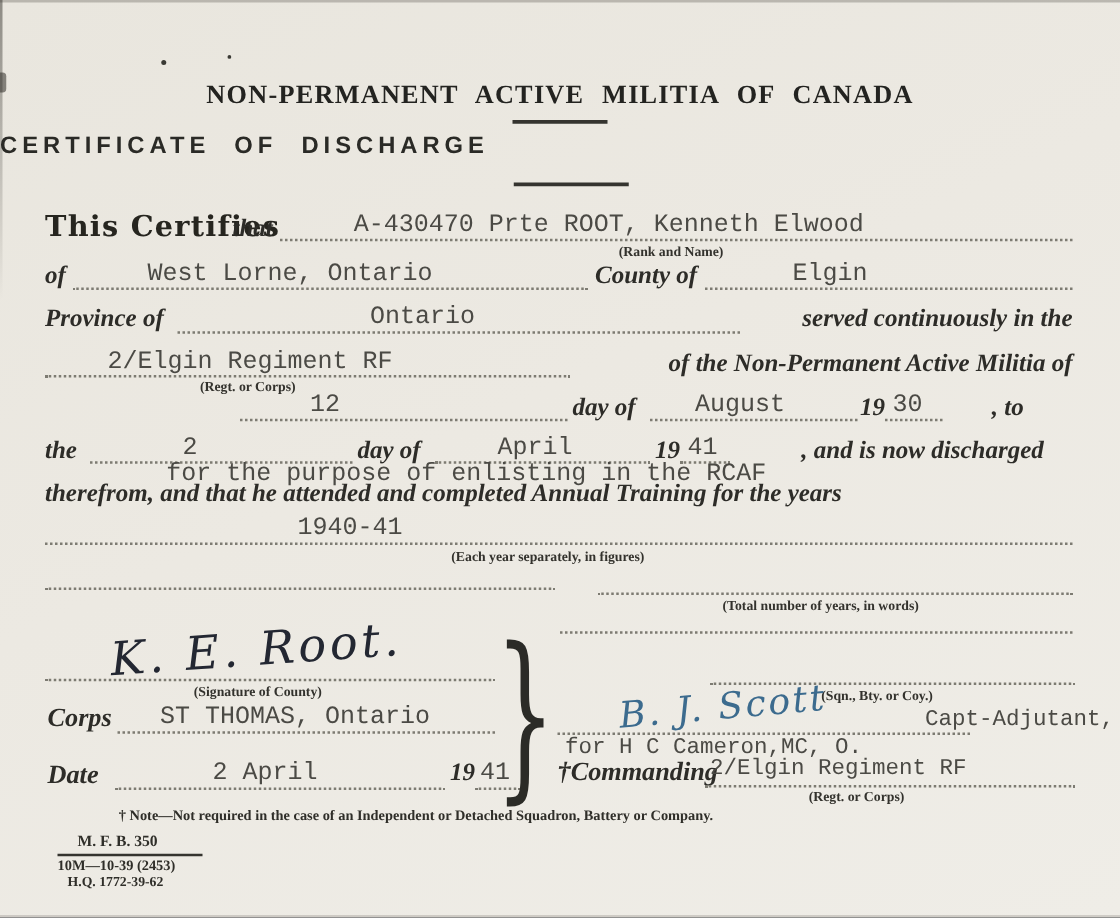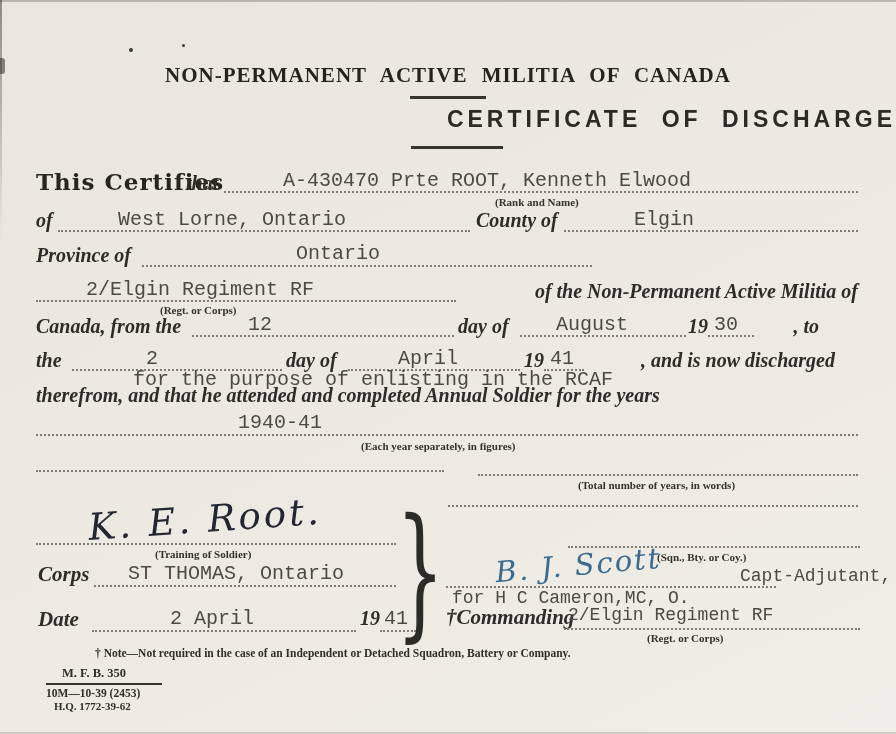--- a/index.html
+++ b/index.html
@@ -20,22 +20,22 @@
       color:#4b4a45;letter-spacing:0;}
   .tw-sm{font-size:18px;text-align:right;}
   
   .cap{font-family:"Liberation Serif",serif;font-weight:bold;font-size:11px;
        color:#33322d;}
   
   .leader{position:absolute;height:0;border-bottom:2px dotted #7d7b72;}
   .rule{position:absolute;background:#35342f;}
   .title1{left:0;right:0;text-align:center;font-family:"Liberation Serif",serif;
           font-weight:bold;font-size:21px;letter-spacing:1px;word-spacing:8px;color:#232320;}
-  .title2{left:0;right:0;text-align:right;font-family:"Liberation Sans",sans-serif;
-          font-weight:bold;font-size:23px;letter-spacing:4px;word-spacing:10px;color:#2a2a26;}
+  .title2{left:0;right:0;text-align:left;font-family:"Liberation Sans",sans-serif;
+          font-weight:bold;font-size:19px;letter-spacing:4px;word-spacing:10px;color:#2a2a26;}
   .sig{font-family:"DejaVu Serif",serif;font-style:italic;color:#232732;}
   .sig-soldier{font-size:37px;letter-spacing:3px;transform:rotate(-4deg);}
   .sig-officer{font-size:29px;letter-spacing:2px;color:#3c6b8e;transform:rotate(-5deg);}
   .brace{font-family:"DejaVu Serif",serif;font-size:138px;font-weight:400;color:#2b2b27;
          line-height:160px;transform:scaleX(.55) scaleY(1.05);transform-origin:left top;}
   .note{font-family:"Liberation Serif",serif;font-weight:bold;font-size:11.5px;color:#2f2e29;}
   .formcode{font-family:"Liberation Serif",serif;font-weight:bold;font-size:12px;color:#2f2e29;}
   .dot{position:absolute;border-radius:50%;background:#3a3a34;}
   .edge-top{left:0;top:0;width:896px;height:2px;background:rgba(60,58,50,.28);}
   .edge-left{left:0;top:0;width:2px;height:240px;
@@ -69,27 +69,27 @@
   <div class="abs it" style="left:36px;top:209px">of</div>
   <div class="leader" style="left:58px;top:230px;width:412px"></div>
   <div class="abs tw" style="left:118px;top:208px">West Lorne, Ontario</div>
   <div class="abs it" style="left:476px;top:209px">County of</div>
   <div class="leader" style="left:564px;top:230px;width:294px"></div>
   <div class="abs tw" style="left:634px;top:208px">Elgin</div>
 
   <div class="abs it" style="left:36px;top:244px">Province of</div>
   <div class="leader" style="left:142px;top:265px;width:450px"></div>
   <div class="abs tw" style="left:296px;top:242px">Ontario</div>
+  <div class="abs it" style="right:38px;top:244px">served continuously in the</div>
 
   <div class="leader" style="left:36px;top:300px;width:420px"></div>
   <div class="abs tw" style="left:86px;top:278px">2/Elgin Regiment RF</div>
   <div class="abs it" style="right:38px;top:280px">of the Non-Permanent Active Militia of</div>
   <div class="abs cap" style="left:160px;top:304px">(Regt. or Corps)</div>
 
-  <div class="abs it" style="left:36px;top:315px">Canada, from the</div>
   <div class="leader" style="left:192px;top:335px;width:262px"></div>
   <div class="abs tw" style="left:248px;top:313px">12</div>
   <div class="abs it" style="left:458px;top:315px">day of</div>
   <div class="leader" style="left:520px;top:335px;width:166px"></div>
   <div class="abs tw" style="left:556px;top:313px">August</div>
   <div class="abs it" style="left:688px;top:315px">19</div>
   <div class="leader" style="left:708px;top:335px;width:46px"></div>
   <div class="abs tw" style="left:714px;top:313px">30</div>
   <div class="abs it" style="right:77px;top:315px">, to</div>
 
@@ -98,33 +98,33 @@
   <div class="abs tw" style="left:146px;top:347px">2</div>
   <div class="abs it" style="left:286px;top:349px">day of</div>
   <div class="leader" style="left:348px;top:369px;width:172px"></div>
   <div class="abs tw" style="left:398px;top:347px">April</div>
   <div class="abs it" style="left:524px;top:349px">19</div>
   <div class="leader" style="left:544px;top:369px;width:40px"></div>
   <div class="abs tw" style="left:550px;top:347px">41</div>
   <div class="abs it" style="right:61px;top:349px">, and is now discharged</div>
 
   <div class="abs tw" style="left:133px;top:368px;z-index:2">for the purpose of enlisting in the RCAF</div>
-  <div class="abs it" style="left:36px;top:384px">therefrom, and that he attended and completed Annual Soldier for the years</div>
+  <div class="abs it" style="left:36px;top:384px">therefrom, and that he attended and completed Annual Training for the years</div>
 
   <div class="abs tw" style="left:238px;top:411px">1940-41</div>
   <div class="leader" style="left:36px;top:434px;width:822px"></div>
   <div class="abs cap" style="left:361px;top:440px">(Each year separately, in figures)</div>
 
   <div class="leader" style="left:36px;top:470px;width:408px"></div>
   <div class="leader" style="left:478px;top:474px;width:380px"></div>
   <div class="abs cap" style="left:578px;top:479px">(Total number of years, in words)</div>
 
   <div class="abs sig sig-soldier" style="left:88px;top:498px">K. E. Root.</div>
   <div class="leader" style="left:36px;top:543px;width:360px"></div>
-  <div class="abs cap" style="left:155px;top:548px">(Training of Soldier)</div>
+  <div class="abs cap" style="left:155px;top:548px">(Signature of County)</div>
 
   <div class="abs it" style="left:38px;top:562px;font-size:21px">Corps</div>
   <div class="leader" style="left:94px;top:585px;width:302px"></div>
   <div class="abs tw" style="left:128px;top:562px">ST THOMAS, Ontario</div>
 
   <div class="abs it" style="left:38px;top:607px;font-size:21px">Date</div>
   <div class="leader" style="left:92px;top:630px;width:264px"></div>
   <div class="abs tw" style="left:170px;top:607px">2 April</div>
   <div class="abs it" style="left:360px;top:607px">19</div>
   <div class="leader" style="left:380px;top:630px;width:36px"></div>

